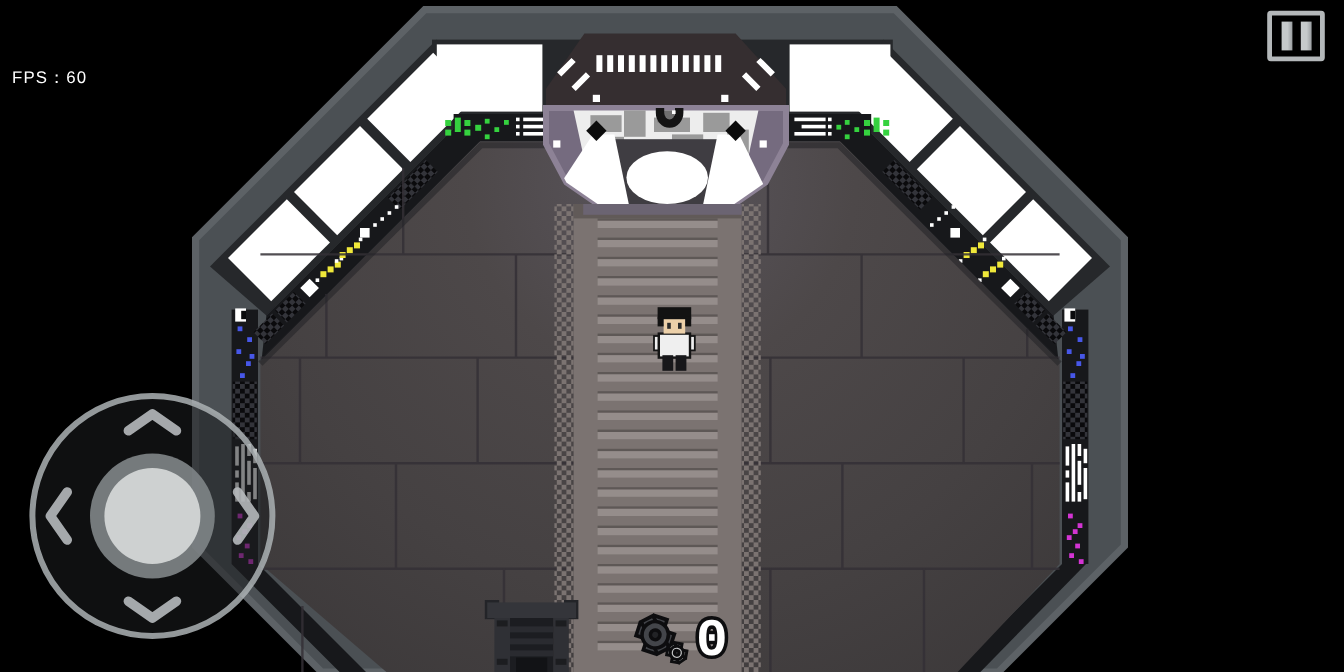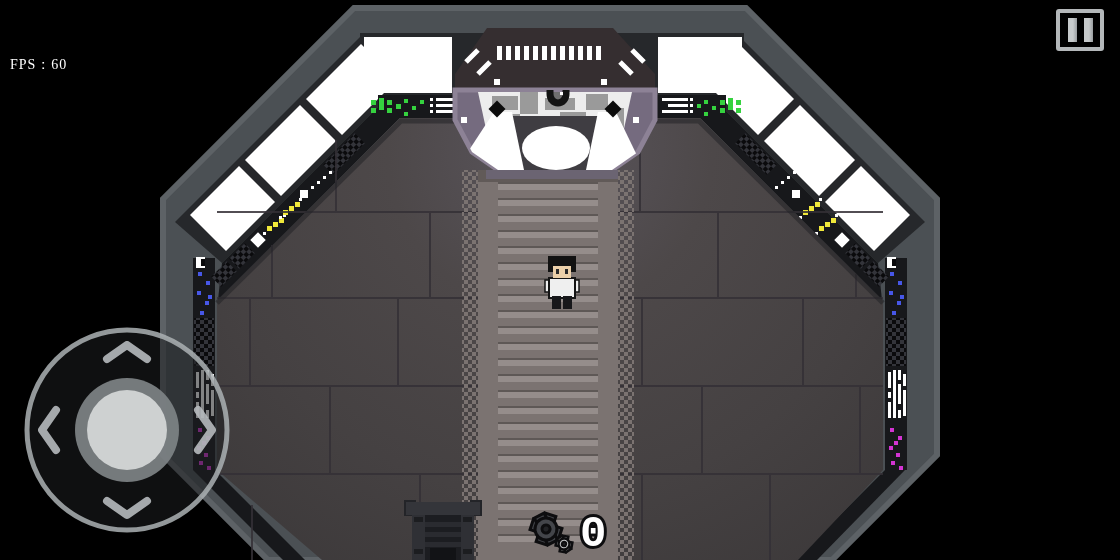--- a/index.html
+++ b/index.html
@@ -1,19 +1,19 @@
 <!DOCTYPE html>
 <html style="--bg: #000000; --hud-text: #ffffff; --wall-face: #4b5054; --wall-rim: #5d6266; --frame: #26282b; --window: #ffffff; --console: #17181b; --floor-line: #343036; --walkway: #7b7371; --walkway-stripe: #958d8b; --walkway-shadow: #5e5856; --platform: #756b7f; --platform-rim: #8d8296; --hood: #352e30; --light-green: #35d23f; --light-red: #e23030; --light-yellow: #f0e83a; --light-blue: #4757e8; --light-magenta: #d334d3; --skin: #ecd0a9; --shirt: #efefef; --counter-gear: #43454a; --counter-gear-small: #c9cbcc; --joystick-ring: #acb1b4; --knob: #ced1d1; --knob-ring: #7e8385; --chevron: #b6babd;"><head>
 <meta charset="utf-8">
 <style>
   *{margin:0;padding:0;box-sizing:border-box}
   html,body{background:#000}
   .stage{position:relative;width:1120px;height:560px;overflow:hidden;background:var(--bg,#000);font-family:"Liberation Sans",sans-serif}
   #scene{position:absolute;left:0;top:0}
-  .hud-fps{position:absolute;left:10px;top:56px;color:var(--hud-text,#fff);font-family:Liberation Serif, serif;font-size:14px;letter-spacing:1px}
+  .hud-fps{position:absolute;left:10px;top:56px;color:var(--hud-text,#fff);font-family:Liberation Sans, sans-serif;font-size:14px;letter-spacing:1px}
   .hud-mission{position:absolute;left:752px;top:66px;color:var(--hud-text,#fff);font-weight:bold;font-size:19px;letter-spacing:2px;white-space:nowrap;
     text-shadow:2px 0 #1b1b1b,-2px 0 #1b1b1b,0 2px #1b1b1b,0 -2px #1b1b1b,2px 2px #1b1b1b}
   .mission-prefix{display:inline-block;clip-path:inset(0 0 0 45%)}
   .pause-btn{position:absolute;left:1056px;top:9px;width:48px;height:42px;background:#000;border:4px solid #b4b8ba;border-radius:3px;
     display:flex;align-items:center;justify-content:center;gap:7px;cursor:pointer}
   .pause-bar{width:9px;height:24px;background:linear-gradient(90deg,#c6cacb 55%,#999da0)}
   .joystick{position:absolute;left:24px;top:327px;width:206px;height:206px;cursor:pointer}
 </style>
 </head>
 <body>

